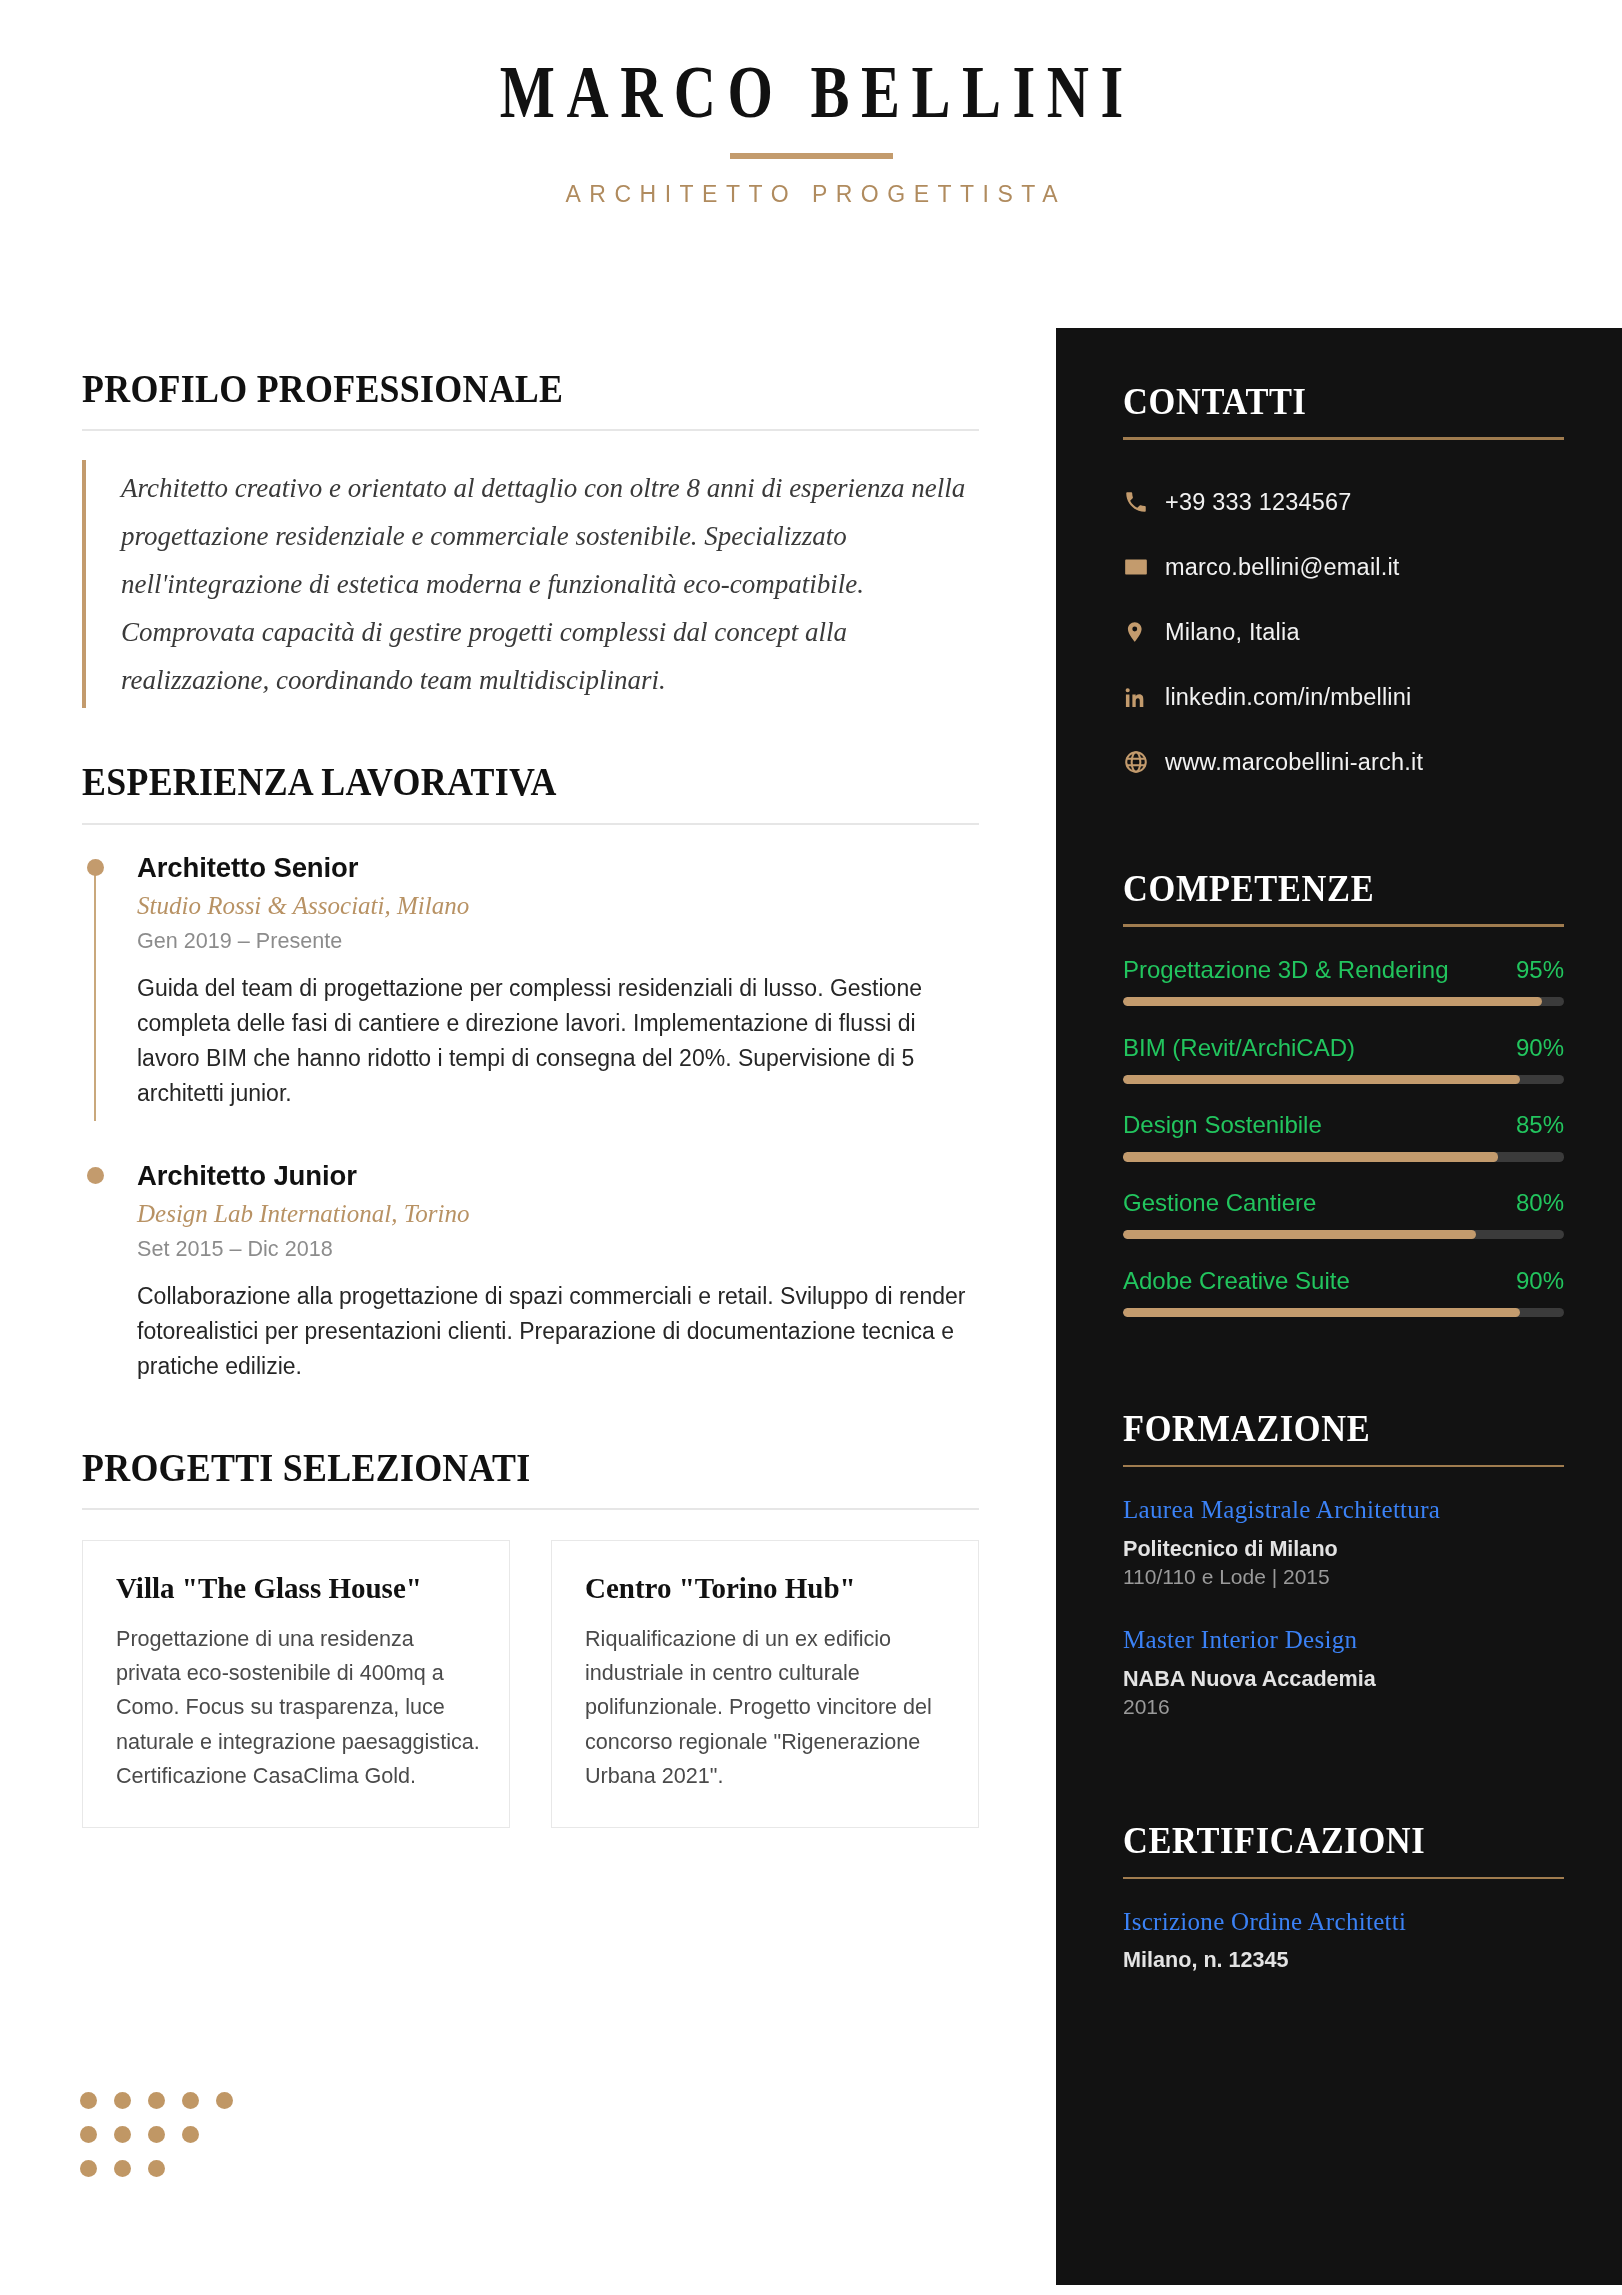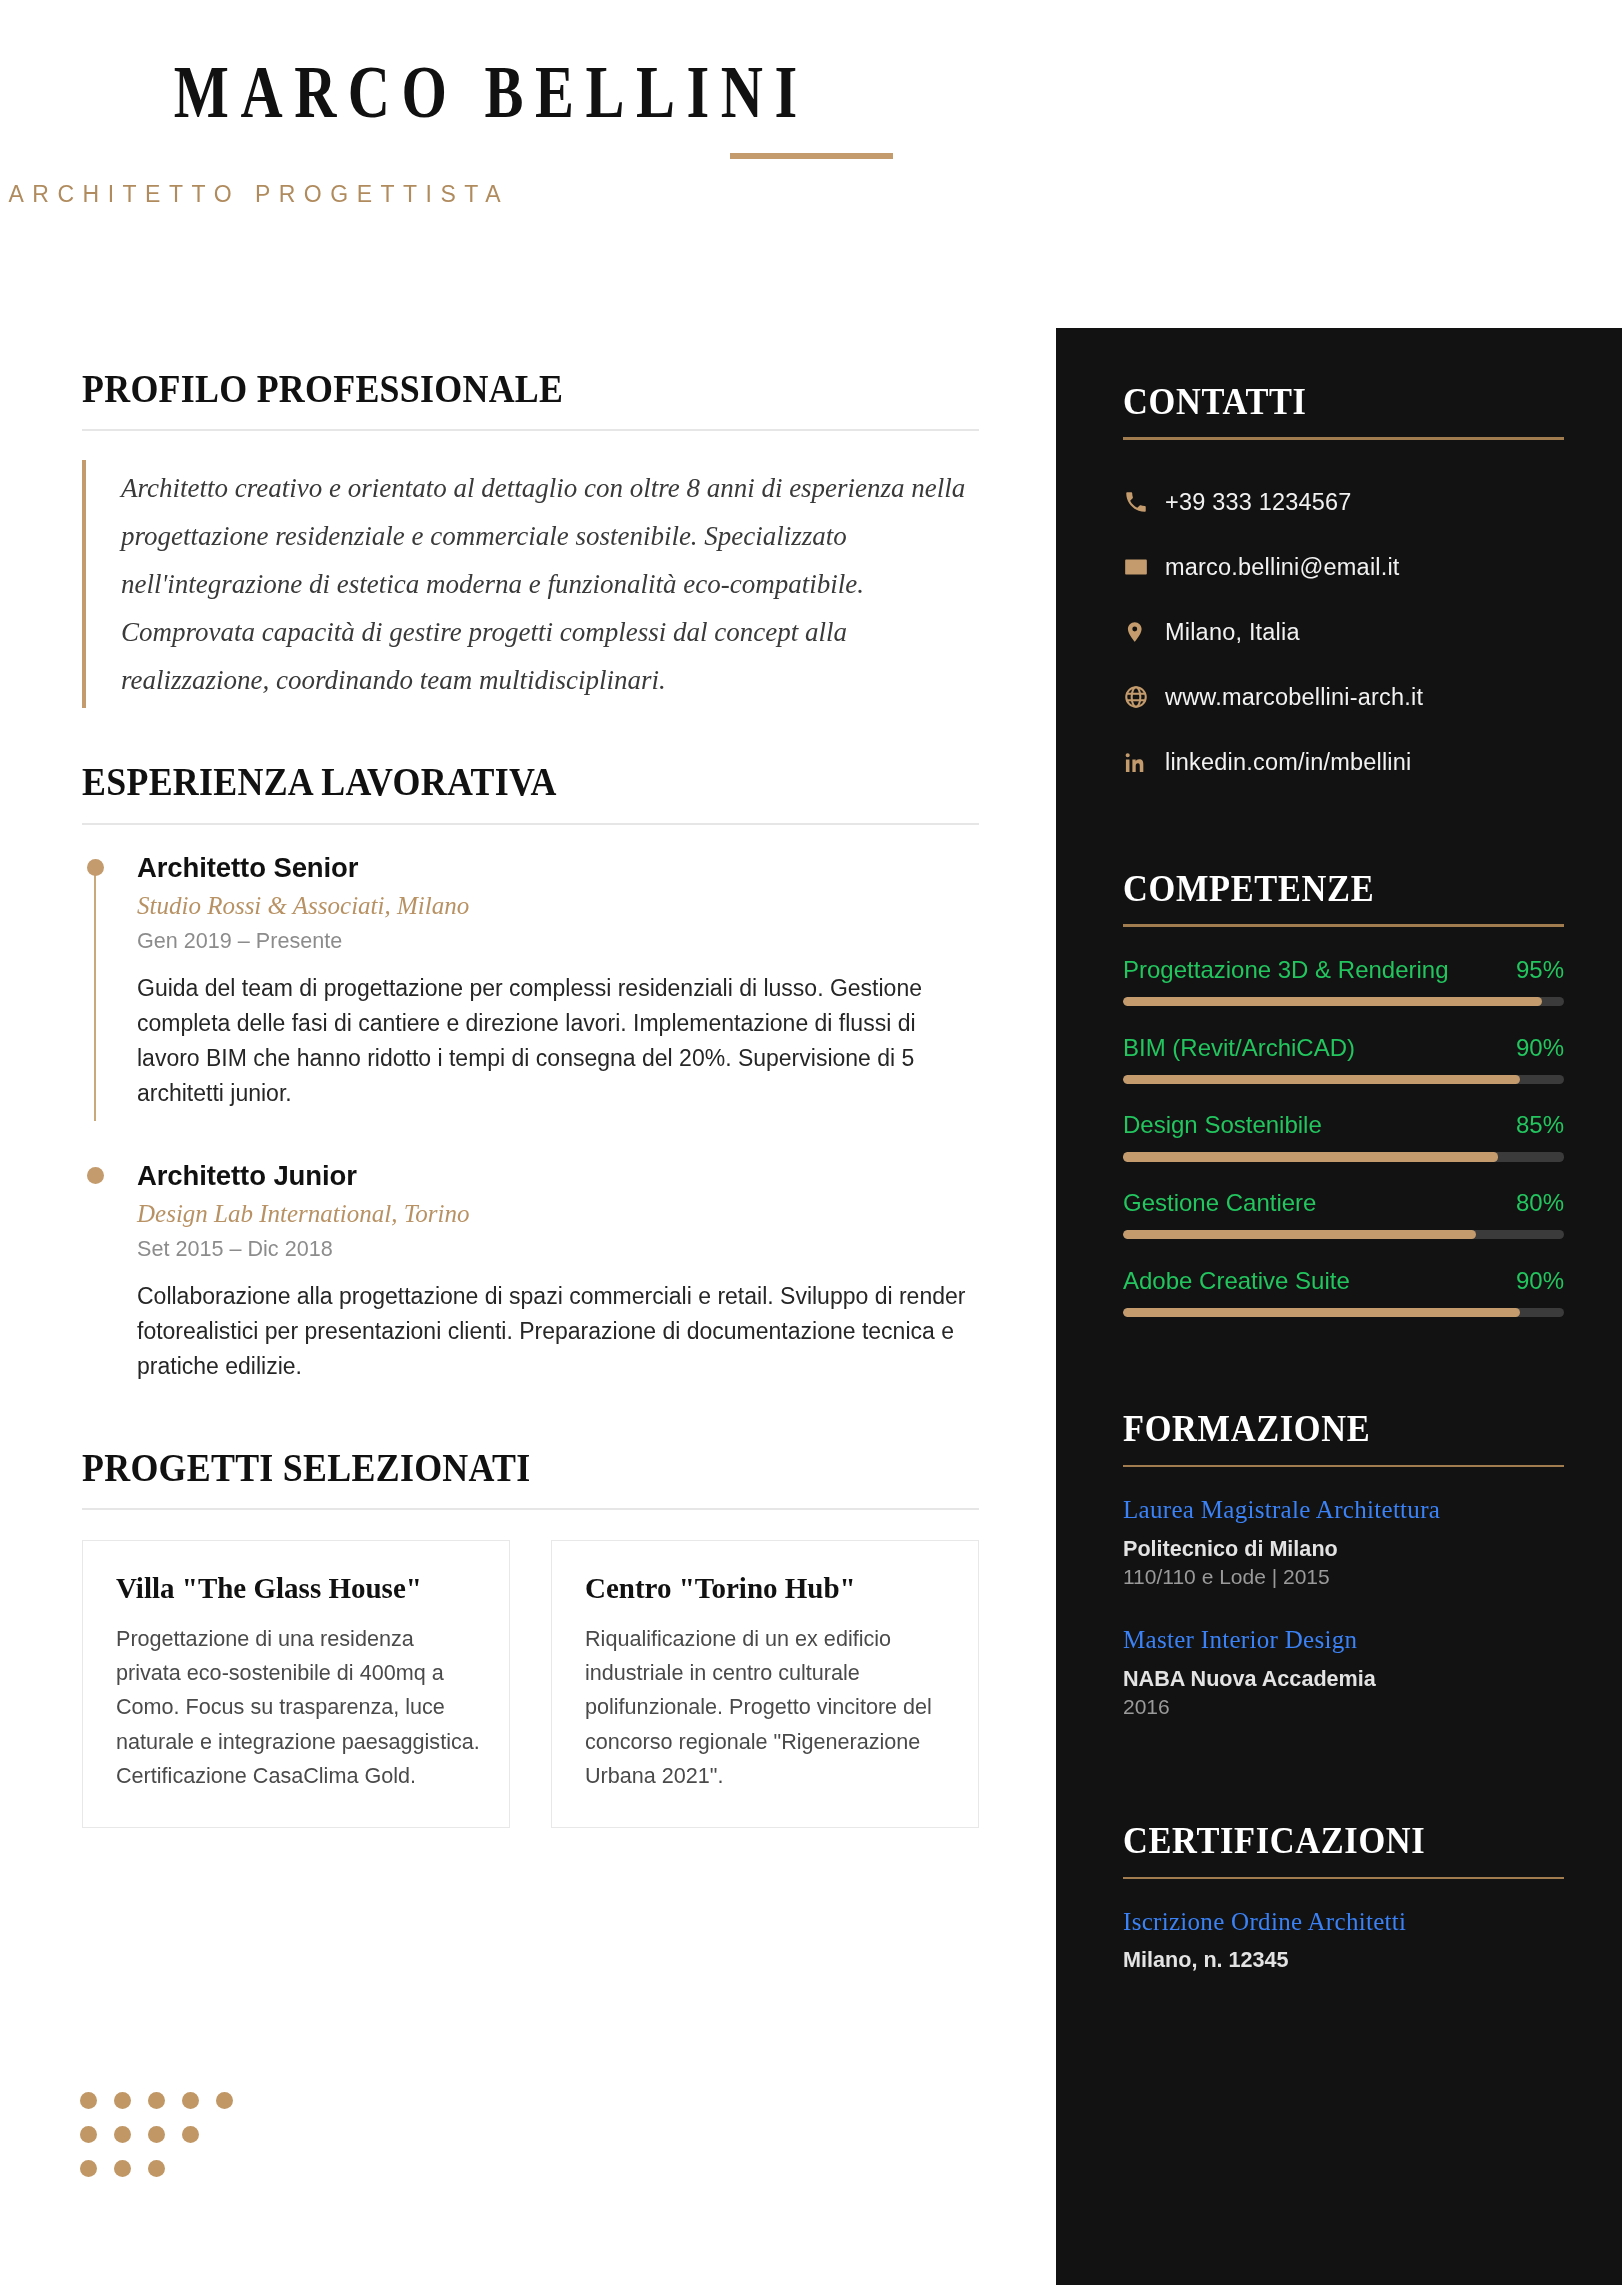--- a/index.html
+++ b/index.html
@@ -12,20 +12,21 @@
 
   body {
     font-family: "Liberation Sans", sans-serif;
     position: relative;
     overflow: hidden;
   }
 
   
   .header {
     padding-top: 55px;
+    text-align: center;
   }
   .name {
     font-family: "Liberation Serif", serif;
     font-size: 73px;
     font-weight: 700;
     letter-spacing: 14.4px;
     color: #111111;
     line-height: 1.05;
     text-indent: 14.4px;
     transform: scaleX(0.80);
@@ -393,39 +394,39 @@
         <span class="c-ico">
           <svg width="23.5" height="26" viewBox="0 0 24 24" fill="currentColor">
               <path d="M12 2C8.1 2 5 5.1 5 9c0 5.2 7 13 7 13s7-7.8 7-13c0-3.9-3.1-7-7-7zm0 9.5A2.5 2.5 0 1 1 12 6.5a2.5 2.5 0 0 1 0 5z"></path>
             </svg>
         </span>
         <span class="c-txt">Milano, Italia</span>
       </div>
 
       <div class="contact-row">
         <span class="c-ico">
+          <svg width="25" height="25" viewBox="0 0 24 24" fill="currentColor">
+              <path d="M4.5 3a2 2 0 1 0 0 4 2 2 0 0 0 0-4zM2.8 9h3.4v12H2.8V9zM9 9h3.2v1.7h.05c.45-.85 1.55-1.75 3.2-1.75 3.4 0 4.05 2.2 4.05 5.1V21h-3.4v-5.3c0-1.3-.02-2.95-1.8-2.95-1.8 0-2.1 1.4-2.1 2.85V21H9V9z"></path>
+            </svg>
+        </span>
+        <span class="c-txt">linkedin.com/in/mbellini</span>
+      </div>
+
+      <div class="contact-row">
+        <span class="c-ico">
           <svg width="26" height="26" viewBox="0 0 24 24" fill="none" stroke="currentColor" stroke-width="1.9">
               <circle cx="12" cy="12" r="9"></circle>
               <ellipse cx="12" cy="12" rx="4" ry="9"></ellipse>
               <line x1="3" y1="9" x2="21" y2="9"></line>
               <line x1="3" y1="15" x2="21" y2="15"></line>
             </svg>
         </span>
         <span class="c-txt">www.marcobellini-arch.it</span>
       </div>
 
-      <div class="contact-row">
-        <span class="c-ico">
-          <svg width="25" height="25" viewBox="0 0 24 24" fill="currentColor">
-              <path d="M4.5 3a2 2 0 1 0 0 4 2 2 0 0 0 0-4zM2.8 9h3.4v12H2.8V9zM9 9h3.2v1.7h.05c.45-.85 1.55-1.75 3.2-1.75 3.4 0 4.05 2.2 4.05 5.1V21h-3.4v-5.3c0-1.3-.02-2.95-1.8-2.95-1.8 0-2.1 1.4-2.1 2.85V21H9V9z"></path>
-            </svg>
-        </span>
-        <span class="c-txt">linkedin.com/in/mbellini</span>
-      </div>
-
     </div>
   </section>
 
   <div class="gap-lg"></div>
 
   <section class="side-section">
     <h2 class="side-h">COMPETENZE</h2>
     <div class="side-rule"></div>
     <div class="skills">
 

